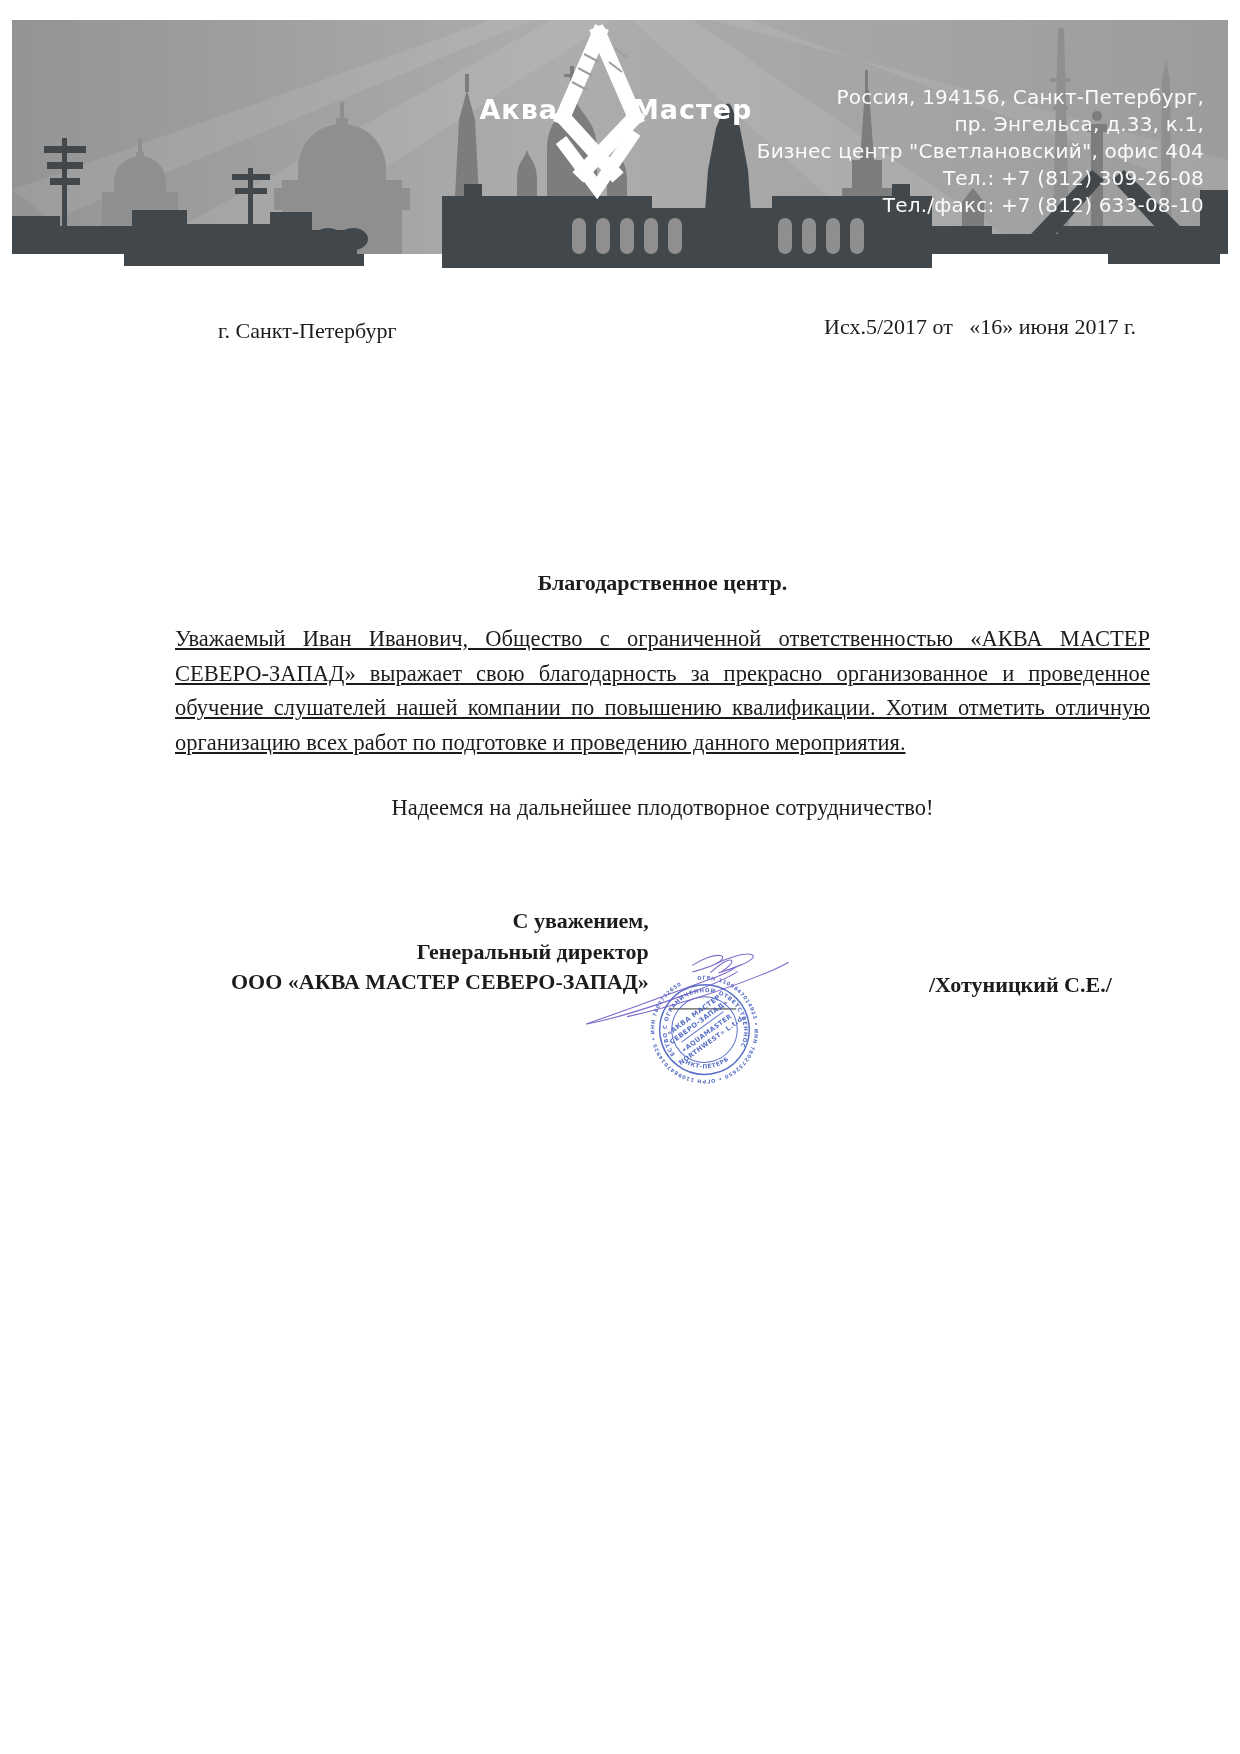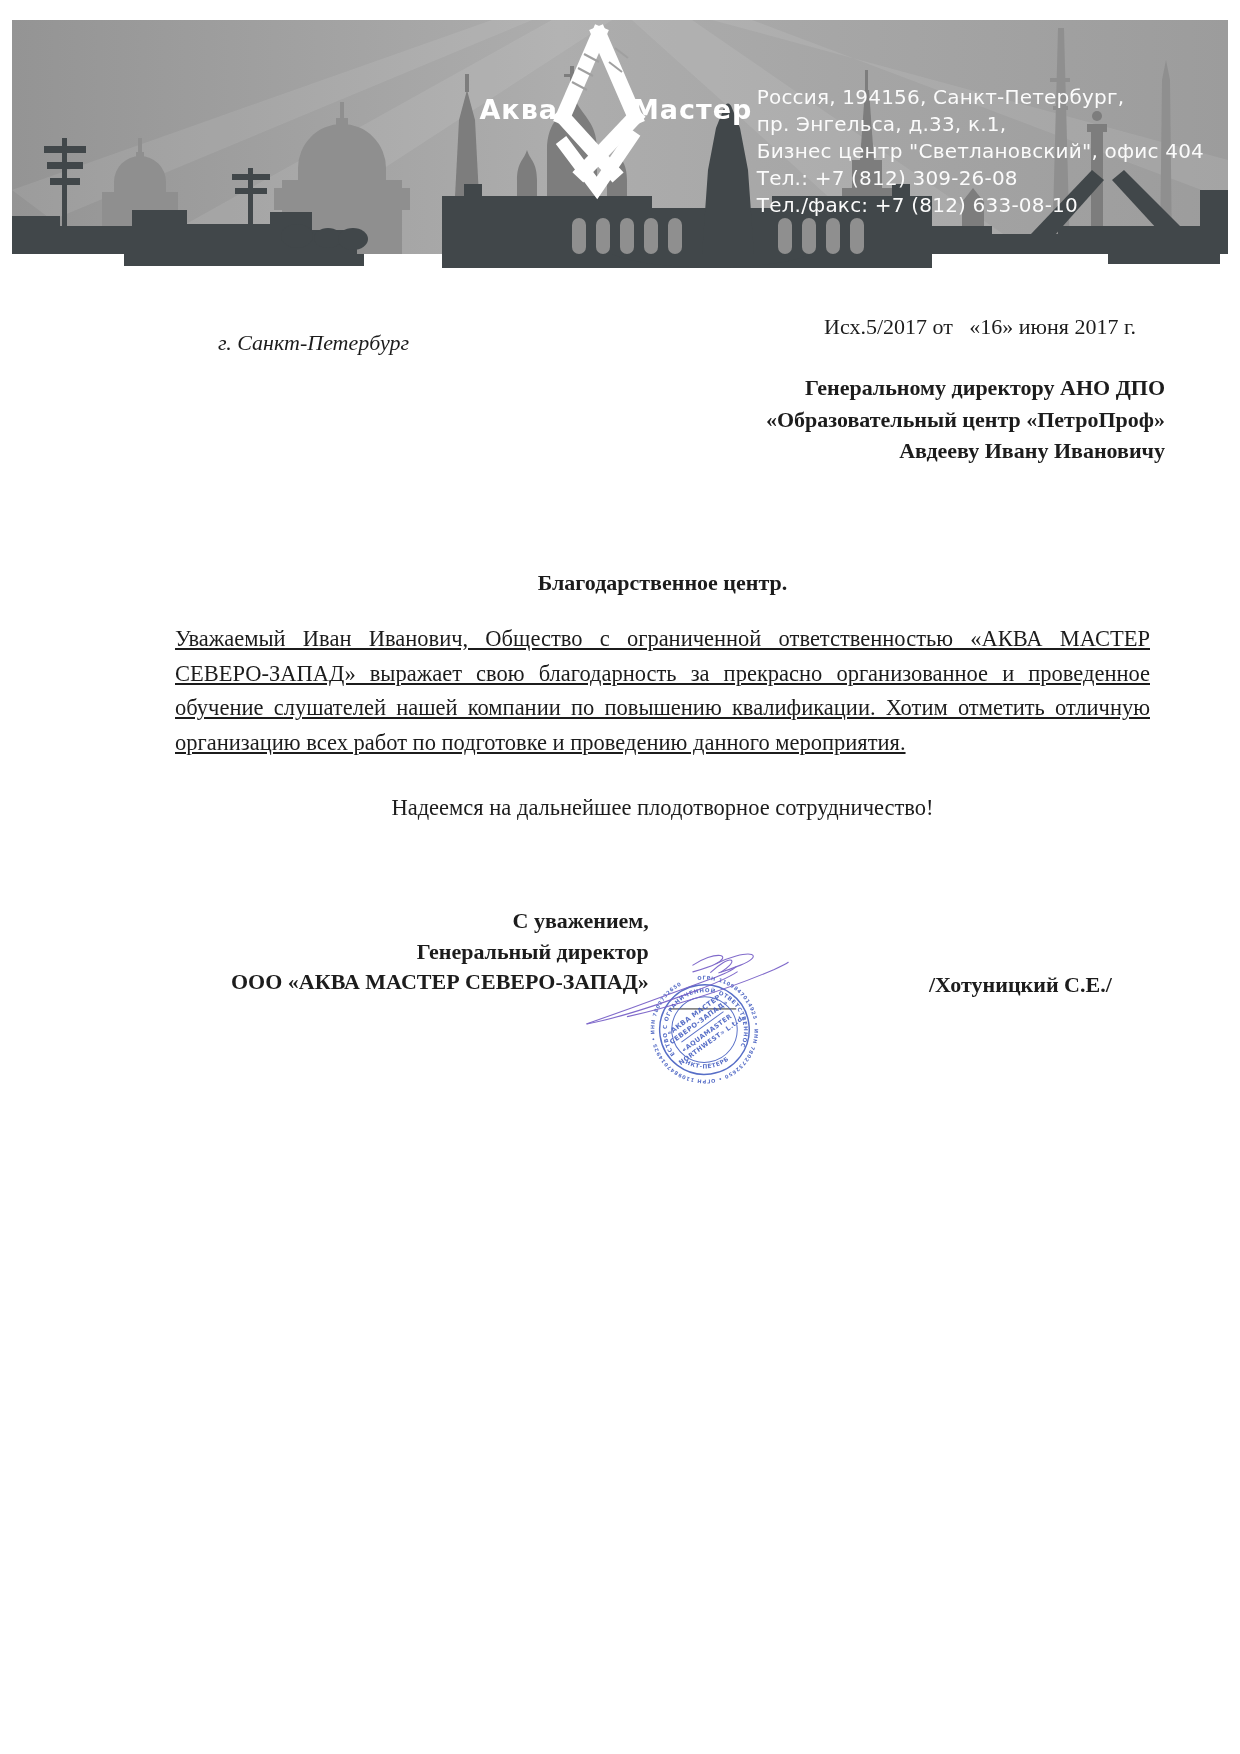--- a/index.html
+++ b/index.html
@@ -5,27 +5,27 @@
   html,body{margin:0;padding:0;background:#e8e8e8;}
   .page{
     position:relative;width:1240px;height:1754px;background:#ffffff;
     margin:0 auto;overflow:hidden;
     font-family:"Liberation Serif",serif;color:#1c1c1c;
   }
   
   .banner{position:absolute;left:12px;top:20px;width:1216px;height:252px;}
   .banner svg{display:block;}
   .contact{
-    position:absolute;top:84px;right:36px;text-align:left;
+    position:absolute;top:84px;right:36px;text-align:right;
     font-family:"DejaVu Sans",sans-serif;font-size:20px;line-height:27px;
     color:#fbfbfb;letter-spacing:.2px;
   }
   
   .meta-row{position:absolute;top:314px;left:0;width:1240px;font-size:22px;}
-  .meta-city{position:absolute;left:218px;top:16px;font-style:italic;}
+  .meta-city{position:absolute;left:218px;top:4px;}
   .meta-ref{position:absolute;right:104px;top:0;white-space:pre;}
   .recipient{
     position:absolute;top:372px;right:75px;text-align:right;
     font-weight:bold;font-size:22px;line-height:31.5px;
   }
   .title{
     position:absolute;top:570px;left:175px;width:975px;text-align:center;
     font-weight:bold;font-size:22px;
   }
   .body-par{
@@ -165,25 +165,20 @@
     <div>Бизнес центр "Светлановский", офис 404</div>
     <div>Тел.: +7 (812) 309-26-08</div>
     <div>Тел./факс: +7 (812) 633-08-10</div>
   </div>
 
   <div class="meta-row">
     <span class="meta-city">г. Санкт-Петербург</span>
     <span class="meta-ref">Исх.5/2017 от   «16» июня 2017 г.</span>
   </div>
 
-  <div class="recipient">
-    <div>Генеральному директору АНО ДПО</div>
-    <div>«Образовательный центр «ПетроПроф»</div>
-    <div>Авдееву Ивану Ивановичу</div>
-  </div>
 
   <div class="title">Благодарственное центр.</div>
   <div class="body-par">Уважаемый Иван Иванович, Общество с ограниченной ответственностью «АКВА МАСТЕР СЕВЕРО-ЗАПАД» выражает свою благодарность за прекрасно организованное и проведенное обучение слушателей нашей компании по повышению квалификации. Хотим отметить отличную организацию всех работ по подготовке и проведению данного мероприятия.</div>
   <div class="closing">Надеемся на дальнейшее плодотворное сотрудничество!</div>
 
   <div class="sig-block">
     <div>С уважением,</div>
     <div>Генеральный директор</div>
     <div>ООО «АКВА МАСТЕР СЕВЕРО-ЗАПАД»</div>
   </div>

